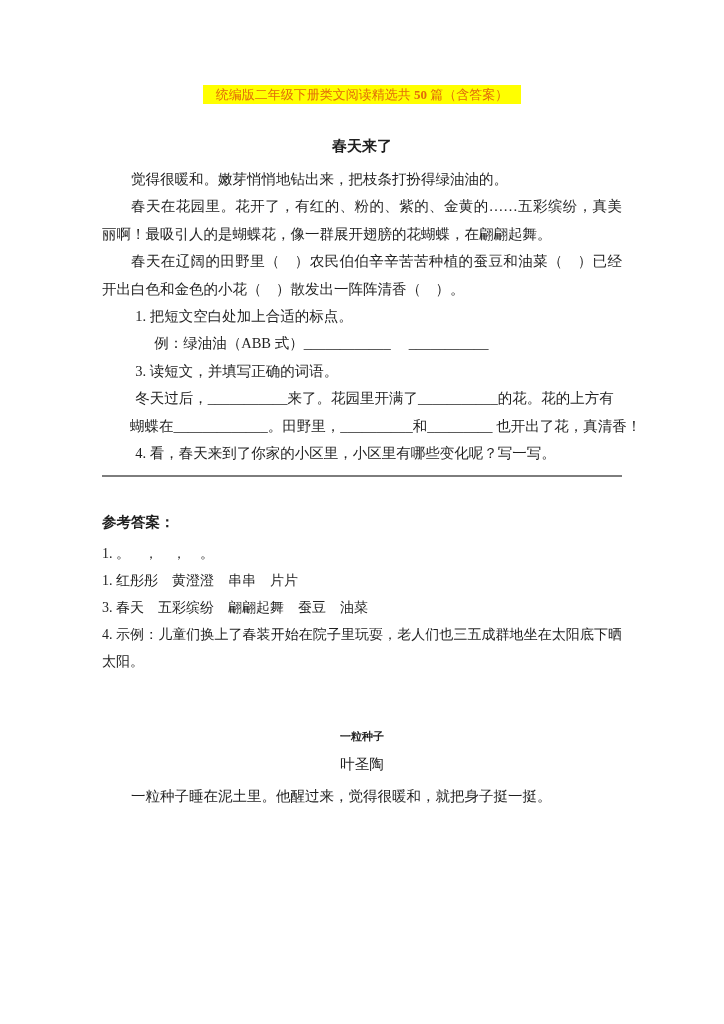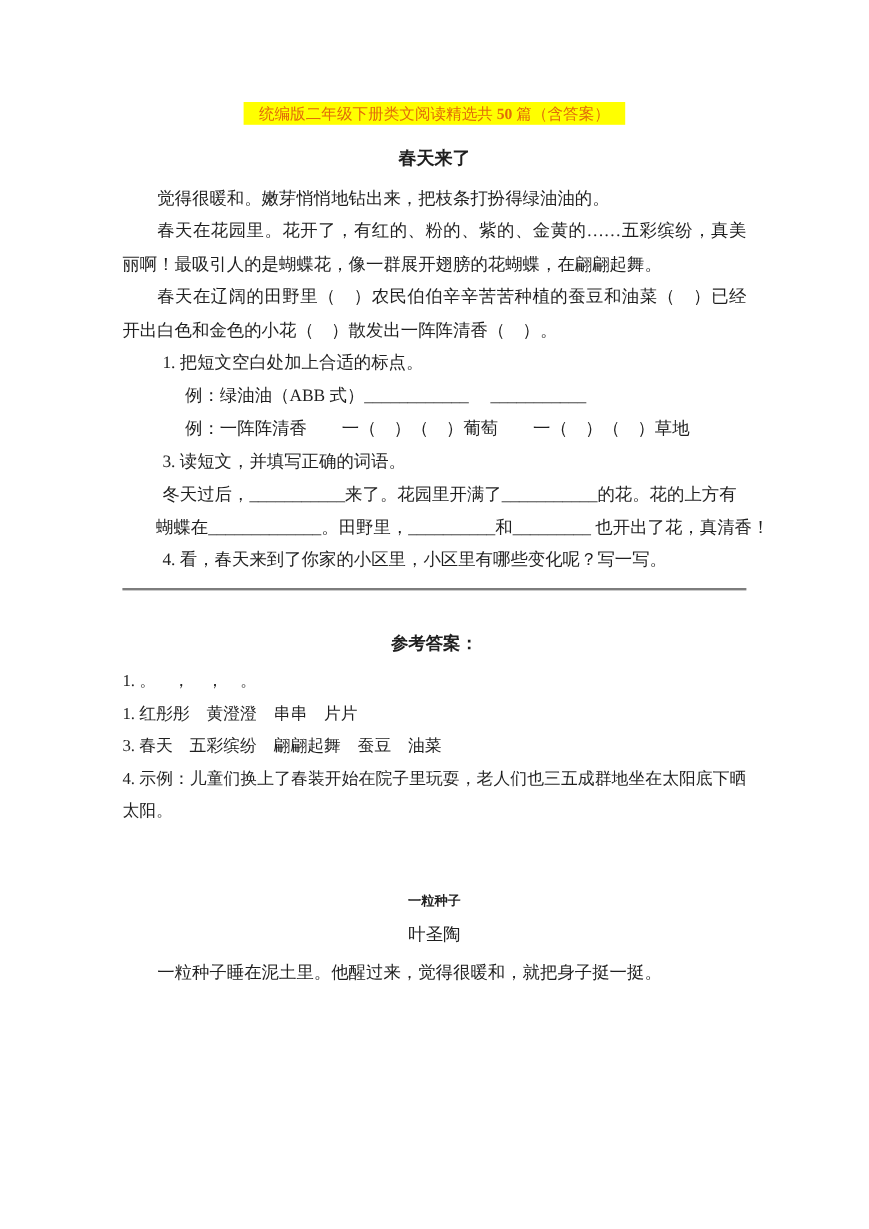--- a/index.html
+++ b/index.html
@@ -23,21 +23,21 @@
   }
   .header-hl .count { font-weight: bold; }
   .lesson-title {
     margin-top: 22px;
     font-family: "Liberation Sans", "DejaVu Sans", sans-serif;
     font-weight: bold;
     font-size: 15px;
     line-height: 22px;
   }
   .passage-title {
-    margin-top: 16px;
+    margin-top: 29px;
     font-family: Liberation Serif, serif;
     font-weight: bold;
     font-size: 15px;
     line-height: 22px;
   }
   .bodytext { margin-top: 9px; font-size: 14.5px; line-height: 27.4px; }
   .para { text-indent: 2em; text-align: justify; margin: 0; }
   .line { white-space: nowrap; margin: 0; }
   .indent-q { text-indent: 2.3em; }
   .indent-ex { text-indent: 3.6em; }
@@ -47,21 +47,20 @@
     border: none;
     border-top: 2px solid #7d7d7d;
     width: 100%;
   }
   .answers-heading {
     margin-top: 34px;
     font-family: "Liberation Sans", "DejaVu Sans", sans-serif;
     font-weight: bold;
     font-size: 14.5px;
     line-height: 22px;
-    text-align: center;
   }
   .answers { margin-top: 7px; font-size: 14px; line-height: 27px; }
   .answers .wrapable { white-space: normal; text-align: justify; margin: 0; }
   .passage2-title {
     margin-top: 50px;
     font-family: "Liberation Sans", "DejaVu Sans", sans-serif;
     font-weight: bold;
     font-size: 11px;
     line-height: 22px;
   }
@@ -79,21 +78,20 @@
 
 
   <div class="passage-title center">春天来了</div>
 
   <div class="bodytext">
     <p class="para line">觉得很暖和。嫩芽悄悄地钻出来，把枝条打扮得绿油油的。</p>
     <p class="para">春天在花园里。花开了，有红的、粉的、紫的、金黄的……五彩缤纷，真美丽啊！最吸引人的是蝴蝶花，像一群展开翅膀的花蝴蝶，在翩翩起舞。</p>
     <p class="para">春天在辽阔的田野里（　）农民伯伯辛辛苦苦种植的蚕豆和油菜（　）已经开出白色和金色的小花（　）散发出一阵阵清香（　）。</p>
     <p class="line indent-q">1. 把短文空白处加上合适的标点。</p>
     <p class="line indent-ex">例：绿油油（ABB 式）____________　 ___________</p>
-    <p class="line indent-ex">例：一阵阵清香　　一（　）（　）葡萄　　一（　）（　）草地</p>
     <p class="line indent-q">3. 读短文，并填写正确的词语。</p>
     <p class="line indent-q">冬天过后，___________来了。花园里开满了___________的花。花的上方有</p>
     <p class="line indent-0">蝴蝶在_____________。田野里，__________和_________ 也开出了花，真清香！</p>
     <p class="line indent-q">4. 看，春天来到了你家的小区里，小区里有哪些变化呢？写一写。</p>
   </div>
 
   <hr class="separator">
 
   <div class="answers-heading">参考答案：</div>
 

